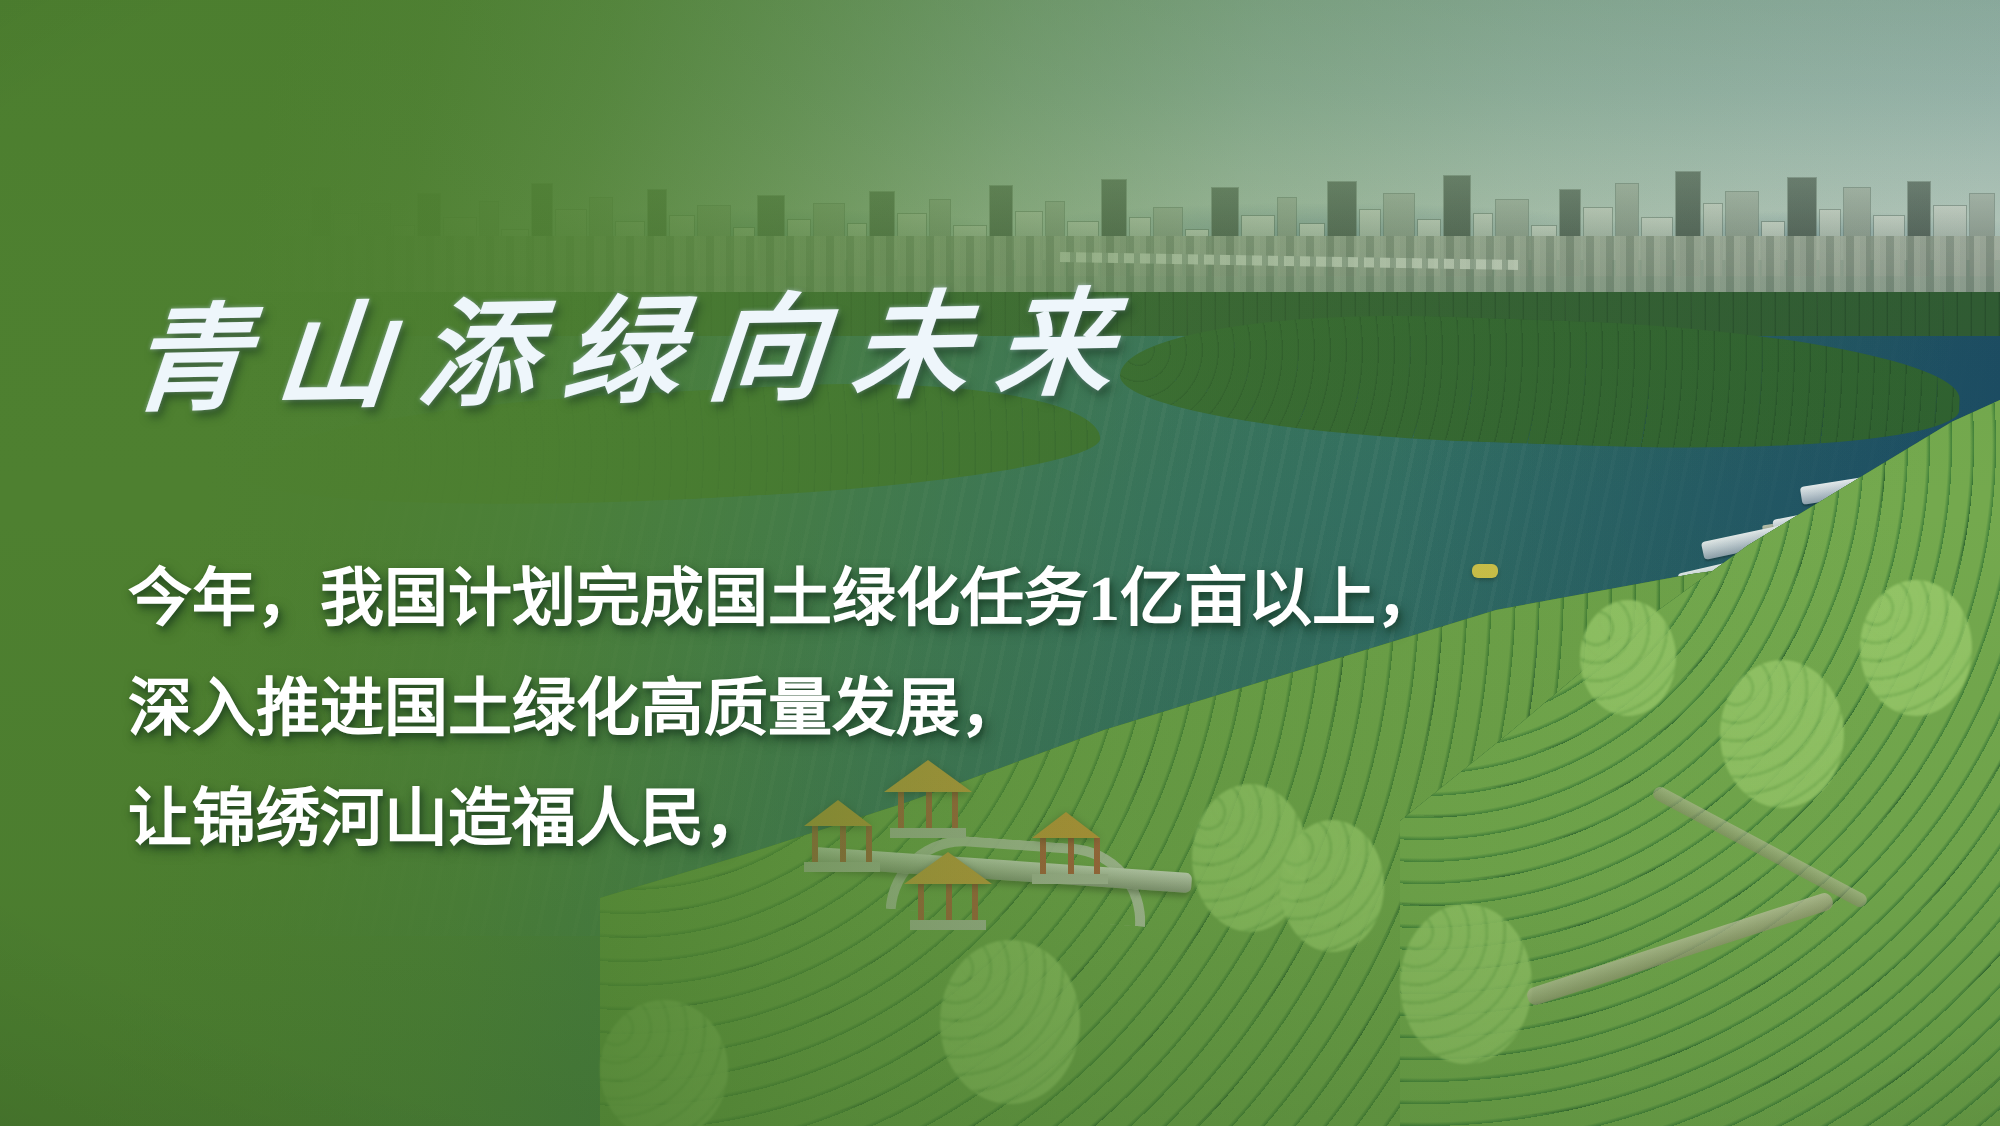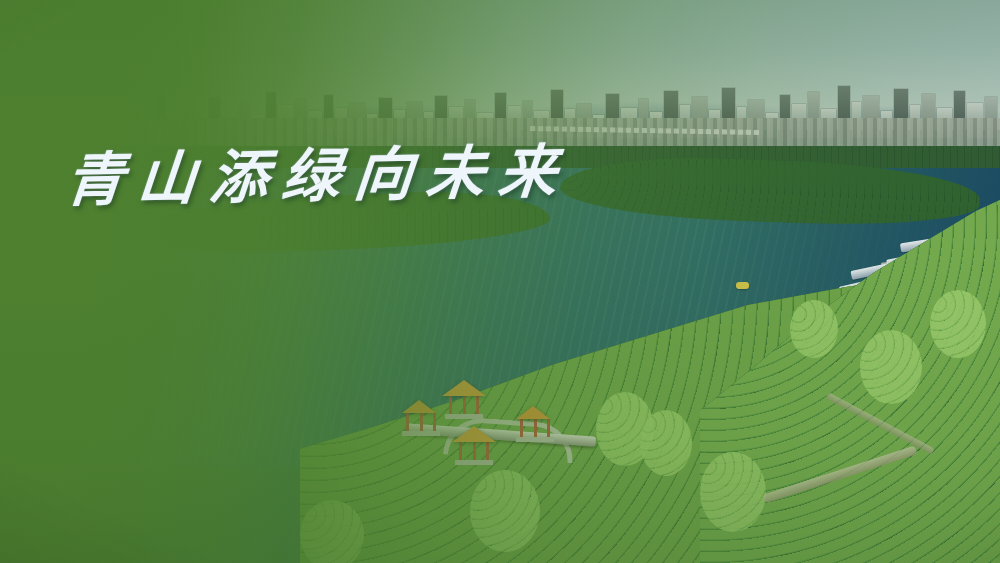--- a/index.html
+++ b/index.html
@@ -509,16 +509,19 @@
 
     <div class="green-overlay"></div>
     <div class="green-overlay-v"></div>
     <div class="vignette"></div>
   </div>
 
   <div class="content">
     <div class="title">青山添绿向未来</div>
 
     <div class="body-text">
+      <span class="ln">今年，我国计划完成国土绿化任务1亿亩以上，</span>
+      <span class="ln">深入推进国土绿化高质量发展，</span>
+      <span class="ln">让锦绣河山造福人民，</span>
     </div>
   </div>
 
 </div>
 
 </body></html>

